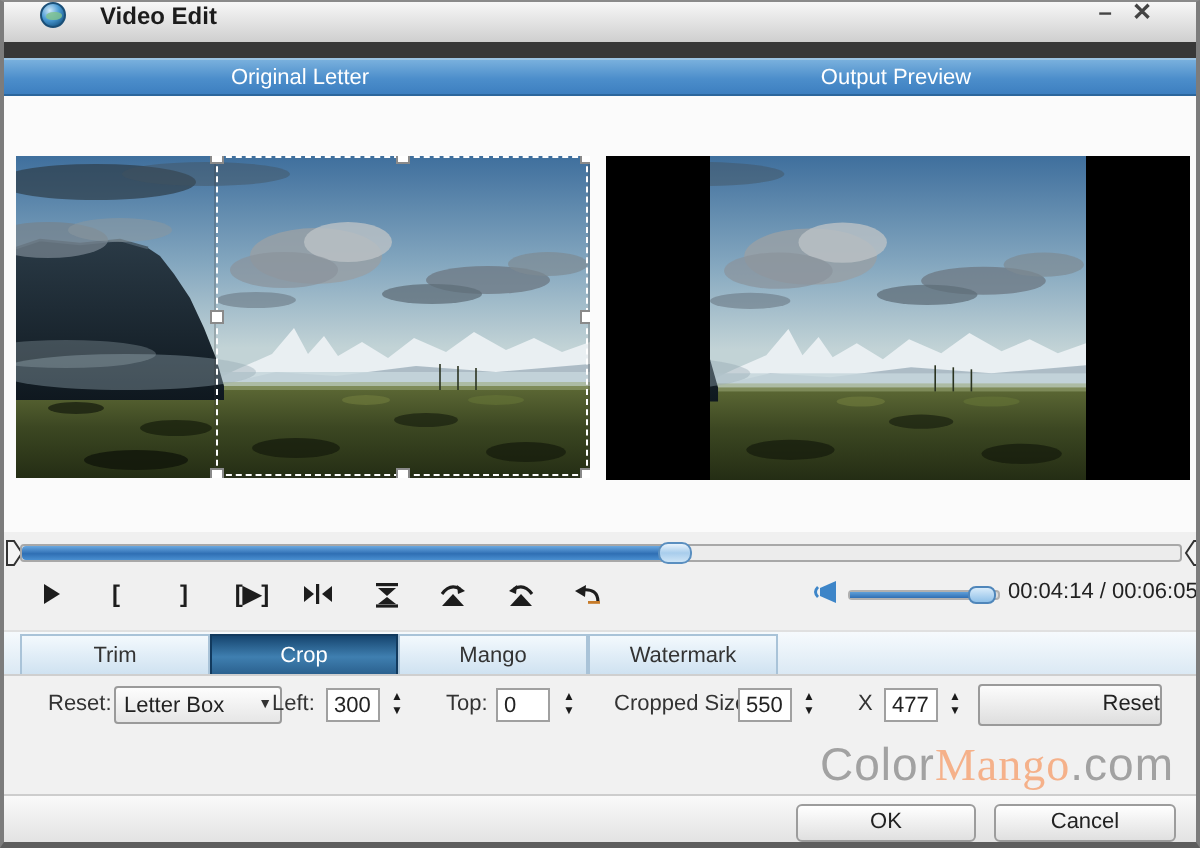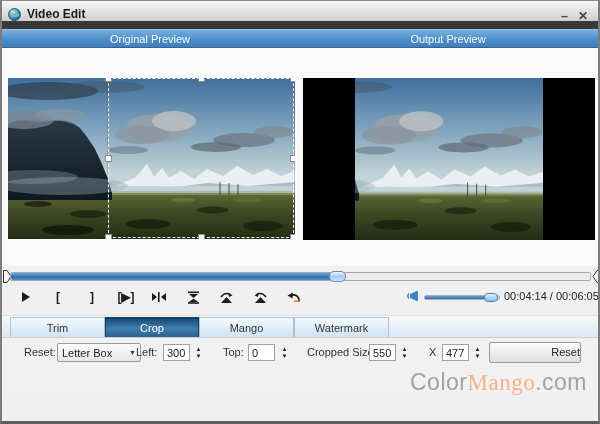--- a/index.html
+++ b/index.html
@@ -10,21 +10,21 @@
     position:relative; width:600px; height:424px;
     border-left:2px solid #7c7c7c; border-right:2px solid #7c7c7c;
     border-top:1px solid #8a8a8a; border-bottom:3px solid #5e5e5e;
     background:#f0f0f0; overflow:hidden;
   }
 
   
   .titlebar {
     position:absolute; left:0; top:0; width:100%; height:20px;
     background:linear-gradient(#f7f7f7,#cfcfcf);
-    display:flex; align-items:flex-end; padding:0 6px; gap:6px;
+    display:flex; align-items:flex-start; padding:0 18px; gap:17px;
   }
   .app-icon { width:13px; height:13px; border-radius:50%;
     background:radial-gradient(circle at 35% 30%, #cfe8f7 0%, #4a9ad4 45%, #1d5e8e 80%);
     border:1px solid #1b4f77; position:relative; flex:0 0 auto; }
   .app-icon::after { content:""; position:absolute; left:2px; top:4px; width:8px; height:4px;
     background:#7fc290; border-radius:50% 40% 50% 40%; opacity:.85; }
   .title-text { font-size:12px; font-weight:bold; color:#1c1c1c; }
   .win-controls { margin-left:auto; display:flex; gap:10px; align-items:center; padding-right:4px; }
   .win-btn { font-size:12px; line-height:10px; color:#444; cursor:default; font-weight:bold; }
 
@@ -131,21 +131,21 @@
     <div class="app-icon"></div>
     <span class="title-text">Video Edit</span>
     <div class="win-controls">
       <span class="win-btn">–</span>
       <span class="win-btn">✕</span>
     </div>
   </div>
   <div class="darkstrip"></div>
 
   <div class="blueheader">
-    <span class="header-label left">Original Preview</span>
+    <span class="header-label left">Original Letter</span>
     <span class="header-label right">Output Preview</span>
   </div>
 
   <svg width="0" height="0" style="position:absolute">
     <defs>
       <linearGradient id="skyGrad" x1="0" y1="0" x2="0" y2="1">
         <stop offset="0%" stop-color="#3f6f9d"></stop>
           <stop offset="45%" stop-color="#84a7bf"></stop>
         <stop offset="80%" stop-color="#c2d3d6"></stop>
       </linearGradient>
@@ -331,14 +331,18 @@
     <div class="spin" style="left:470px">
         <span>▲</span>
         <span>▼</span>
       </div>
 
     <div class="reset-btn">Reset</div>
   </div>
 
   <div class="watermark"><span>Color</span><span class="mango">Mango</span><span>.com</span></div>
 
+  <div class="footer">
+    <div class="dlg-btn ok-btn">OK</div>
+    <div class="dlg-btn cancel-btn">Cancel</div>
+  </div>
 
 </div>
 
 </body></html>

